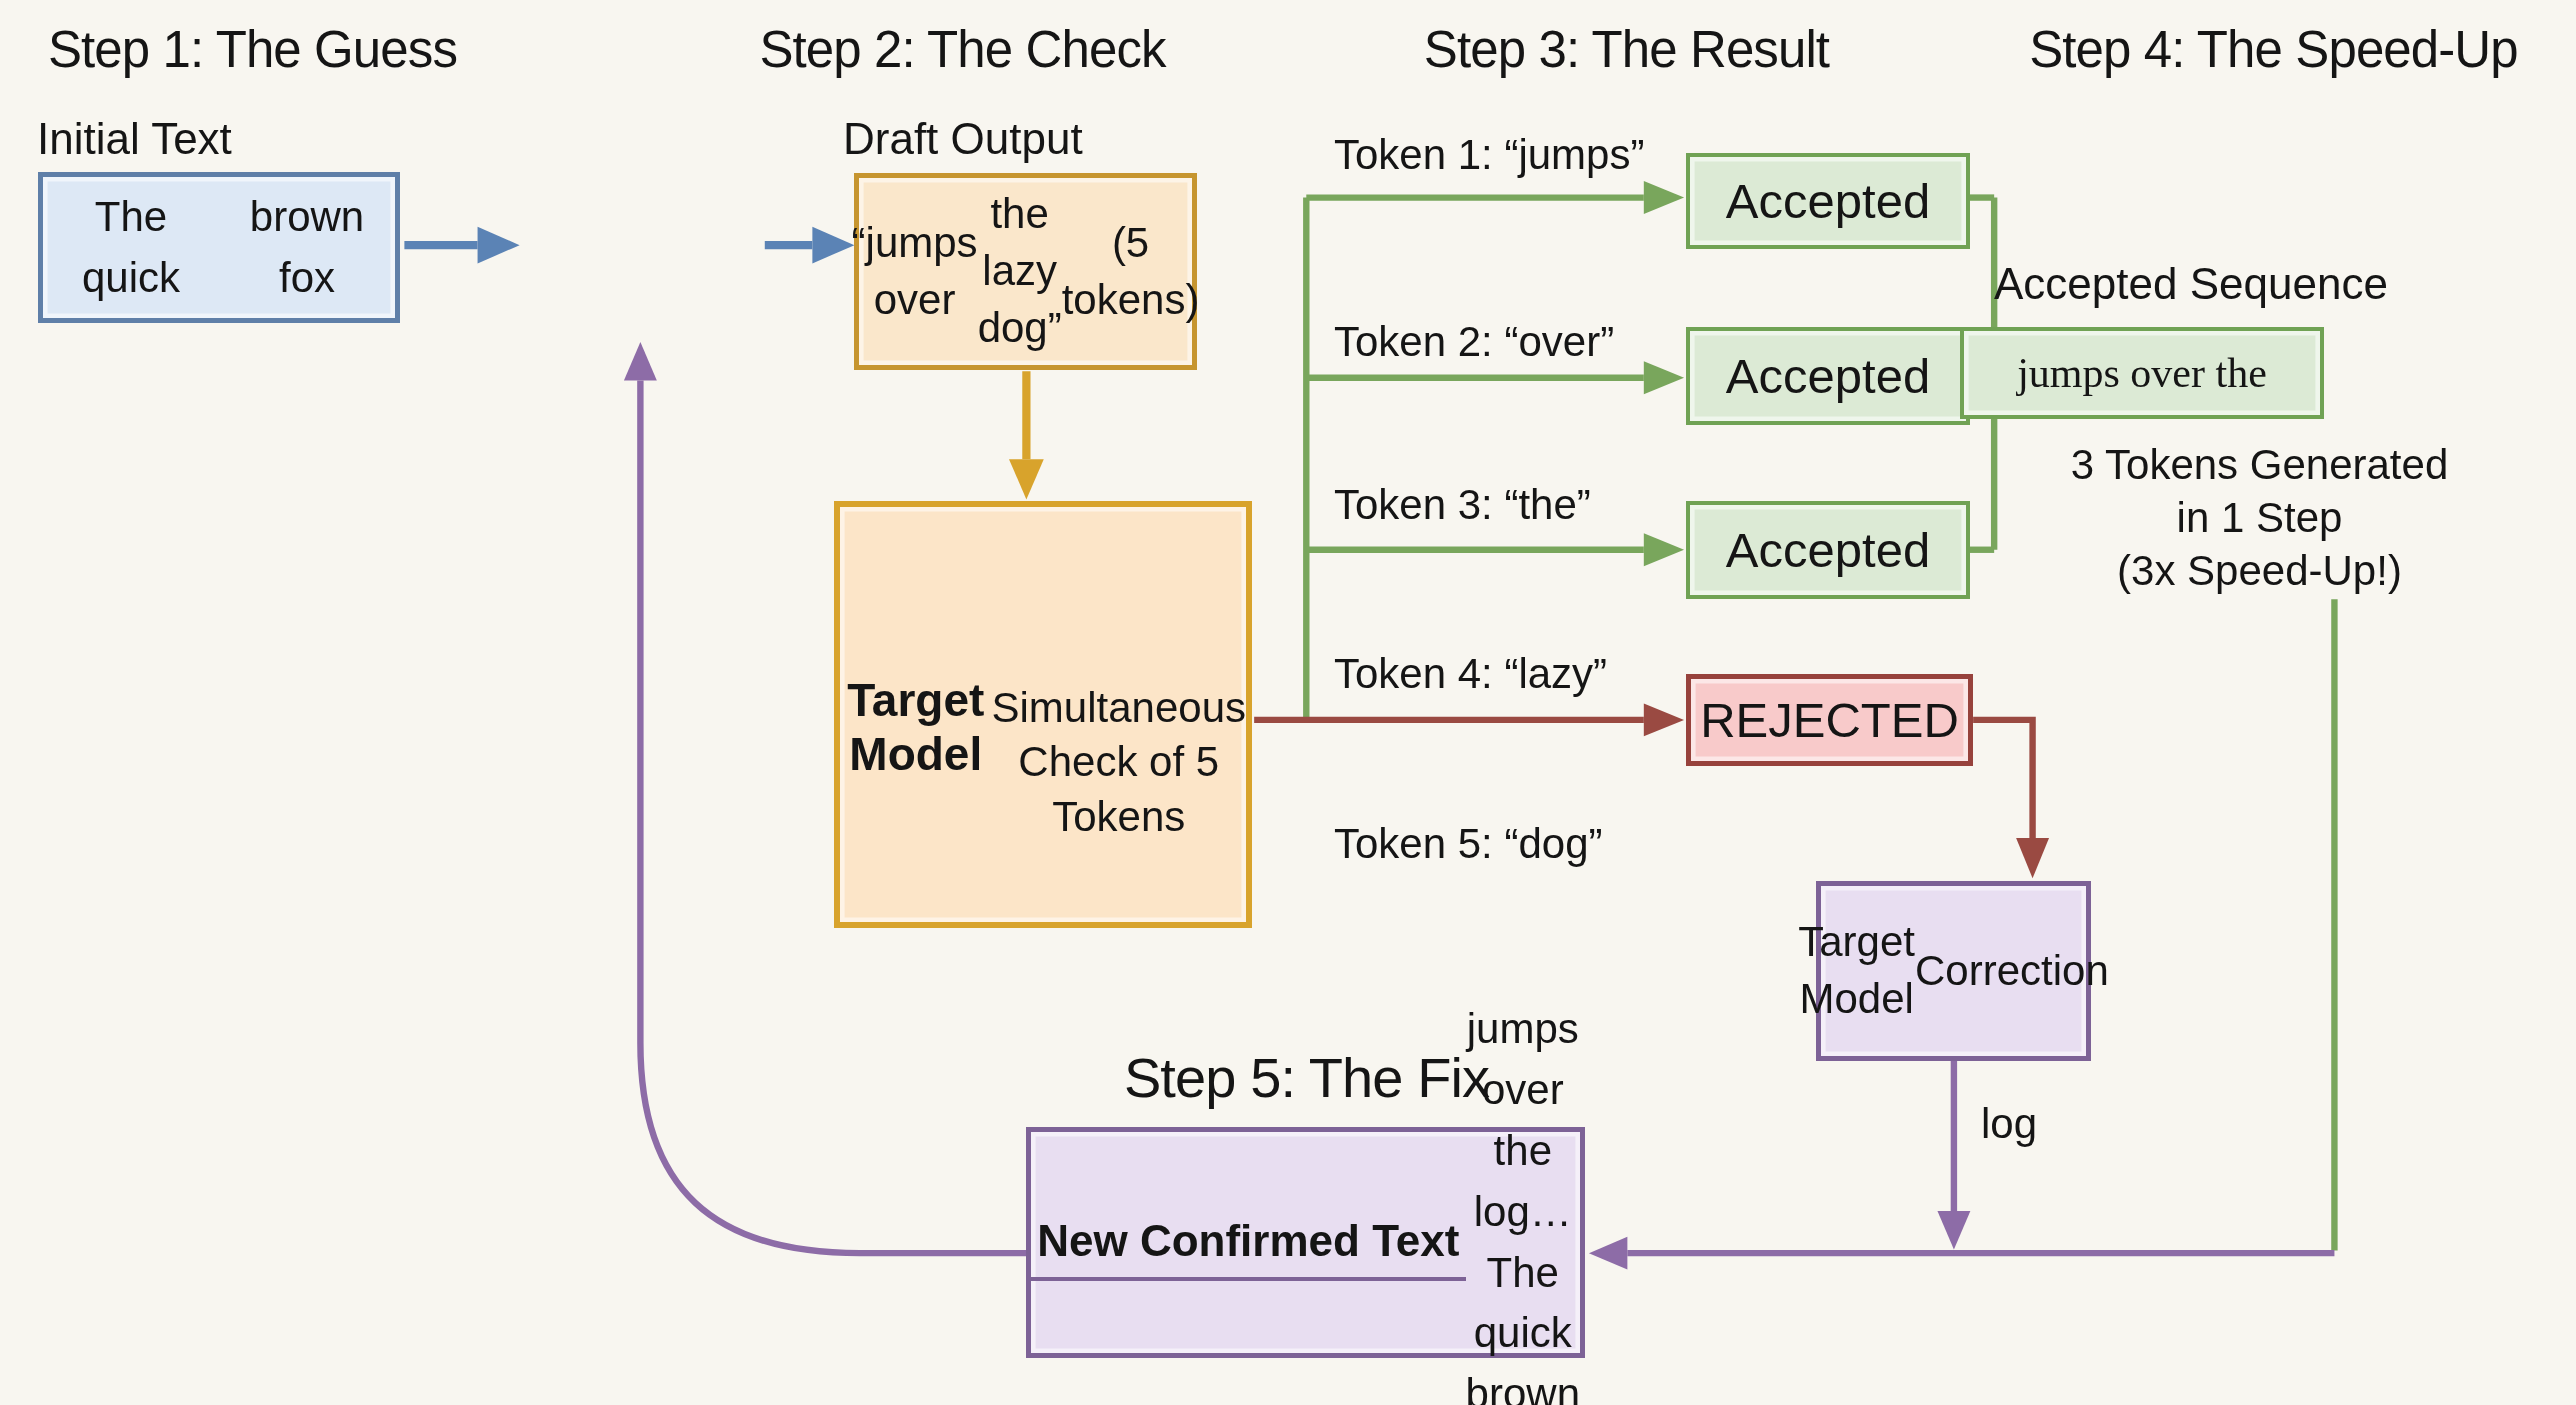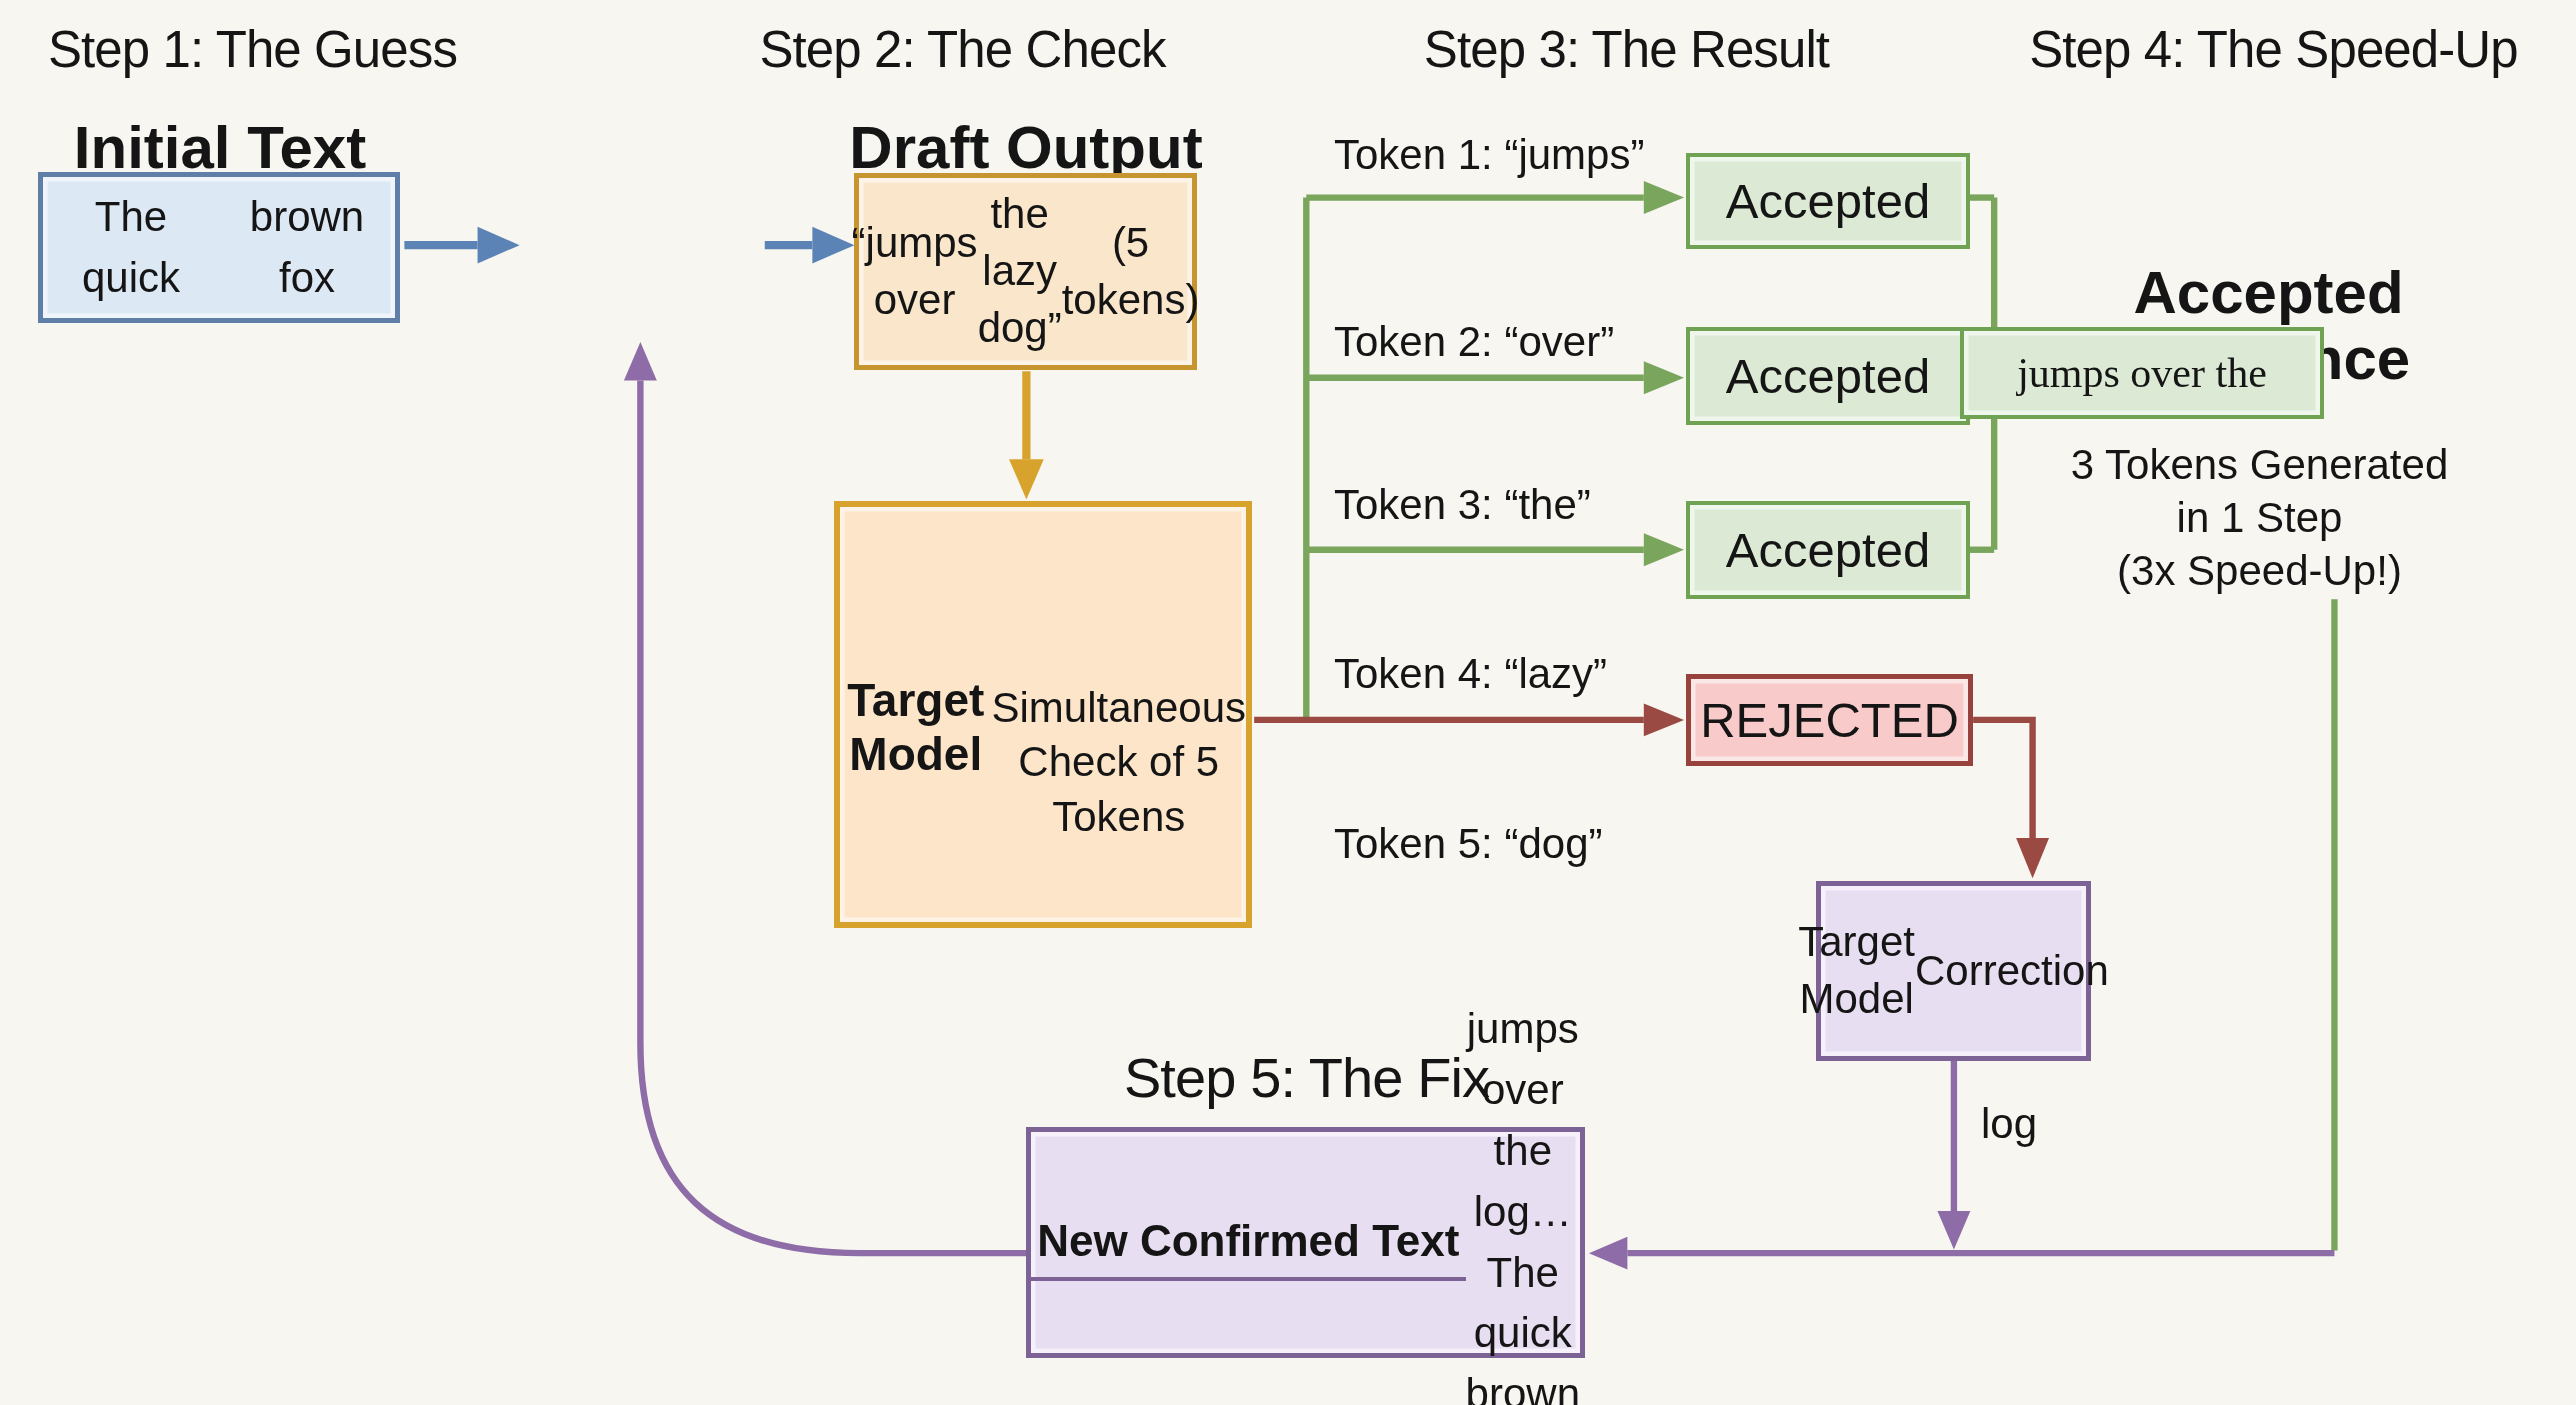--- a/index.html
+++ b/index.html
@@ -11,21 +11,21 @@
     --purple-fill:#e8def1; --purple-border:#7d6296; --purple-line:#8d6ca7;
     --text:#151515;
   }
   html,body{margin:0;padding:0;}
   body{background:var(--background);font-family:"Liberation Sans",sans-serif;color:var(--text);}
   .canvas{position:relative;width:2576px;height:1405px;background:var(--background);overflow:hidden;}
   .connector-layer{position:absolute;left:0;top:0;width:2576px;height:1405px;z-index:1;}
   .node{position:absolute;z-index:2;box-sizing:border-box;display:flex;
         align-items:center;justify-content:center;text-align:center;
         box-shadow:inset 0 0 0 4.6px rgba(255,255,255,.55);}
-  .lbl{position:absolute;z-index:2;text-align:center;font-weight:bold;font-size:60px;line-height:1.1;}
+  .lbl{position:absolute;z-index:2;font-weight:normal;font-size:44px;line-height:1.1;}
   .stephdr{position:absolute;z-index:2;text-align:center;font-weight:normal;font-size:51px;letter-spacing:-0.9px;}
   .blue-box{background:var(--blue-fill);border:5.5px solid var(--blue-border);}
   .orange-box{background:var(--orange-fill);border:5.5px solid var(--orange-border);}
   .orange-box2{background:var(--orange-fill-2);border:6.4px solid var(--orange-arrow);}
   .green-box{background:var(--green-fill);border:4.6px solid var(--green-border);}
   .red-box{background:var(--red-fill);border:5.5px solid var(--red-border);}
   .purple-box{background:var(--purple-fill);border:5.5px solid var(--purple-border);}
   .body-46{font-size:42px;line-height:1.45;font-weight:normal;}
   .token-label{position:absolute;z-index:2;font-size:42px;white-space:nowrap;}
   .note-line{position:absolute;z-index:2;font-size:42px;text-align:center;width:549px;}

